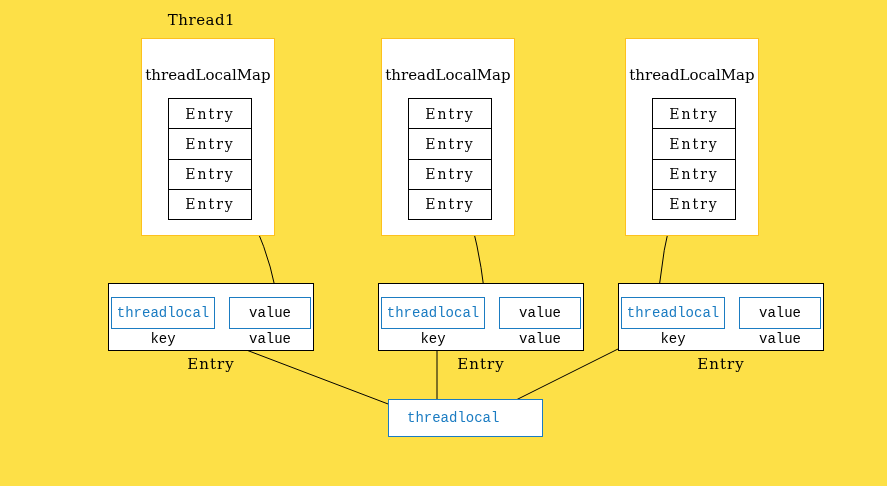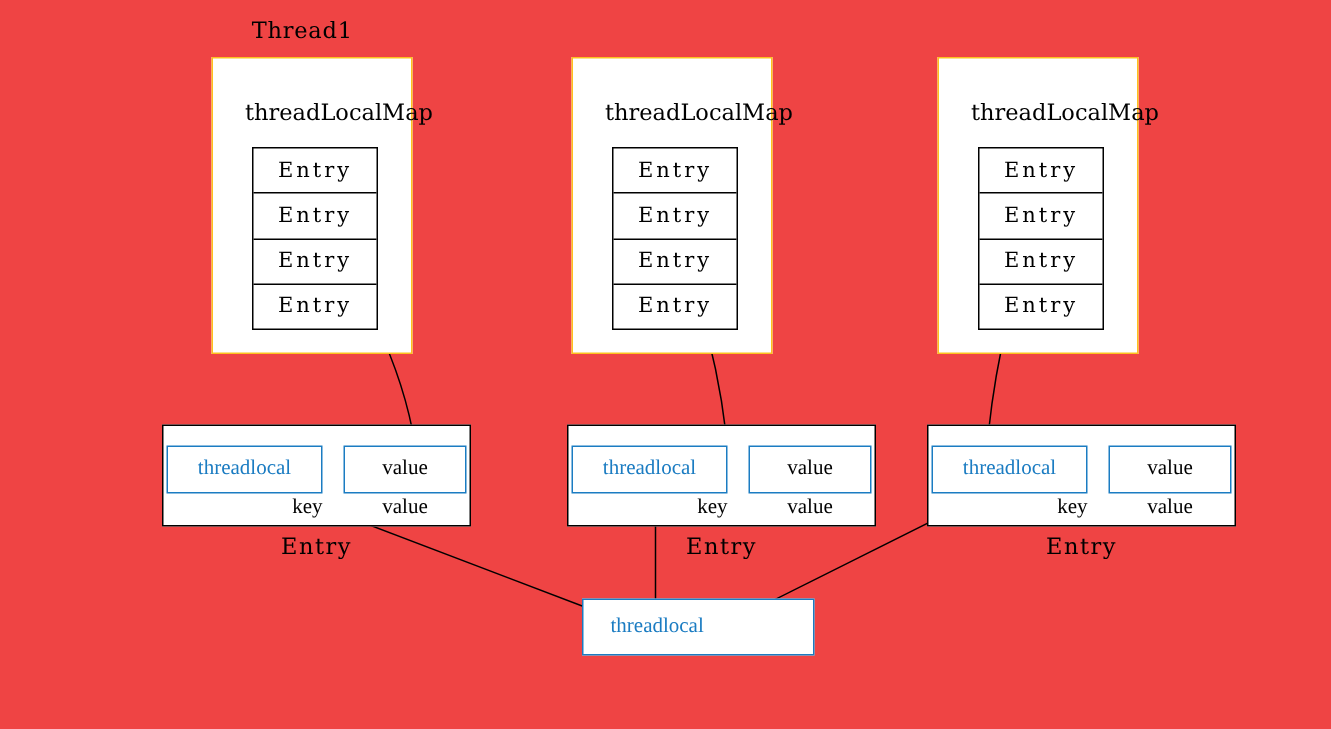--- a/index.html
+++ b/index.html
@@ -1,28 +1,28 @@
 <!DOCTYPE html>
 <html><head>
 <meta charset="utf-8">
 <style>
   html, body { margin: 0; padding: 0; background: #ffffff; }
   #canvas {
     position: relative;
     width: 887px;
     height: 486px;
-    background: #ef4444;
+    background: #fde047;
     font-family: "DejaVu Serif", serif;
     color: #000000;
     overflow: hidden;
   }
   #canvas * { box-sizing: border-box; }
 
   .serif-text { font-family: "DejaVu Serif", serif; }
-  .mono-text  { font-family: Liberation Serif, serif; }
+  .mono-text  { font-family: Liberation Mono, monospace; }
 
   
   .thread-title {
     position: absolute;
     top: 11px;
     width: 133px;
     text-align: center;
     font-size: 15px;
     letter-spacing: 0.5px;
   }
@@ -42,21 +42,20 @@
   #t1-map { left: 141px; }
   #t2-map { left: 381px; }
   #t3-map { left: 625px; }
 
   .map-label {
     position: absolute;
     top: 66px;
     width: 134px;
     text-align: center;
     font-size: 15px;
-    margin-left: 18px;
   }
   #t1-map-label { left: 141px; }
   #t2-map-label { left: 381px; }
   #t3-map-label { left: 625px; }
 
   
   .entry-stack {
     position: absolute;
     top: 98px;
     width: 84px;
@@ -117,21 +116,21 @@
     font-size: 14px;
     display: flex;
     align-items: center;
     justify-content: center;
   }
   .key-label {
     position: absolute;
     left: 2px;
     top: 47px;
     width: 104px;
-    text-align: right;
+    text-align: center;
     font-size: 14px;
   }
   .value-label {
     position: absolute;
     left: 120px;
     top: 47px;
     width: 82px;
     text-align: center;
     font-size: 14px;
   }

